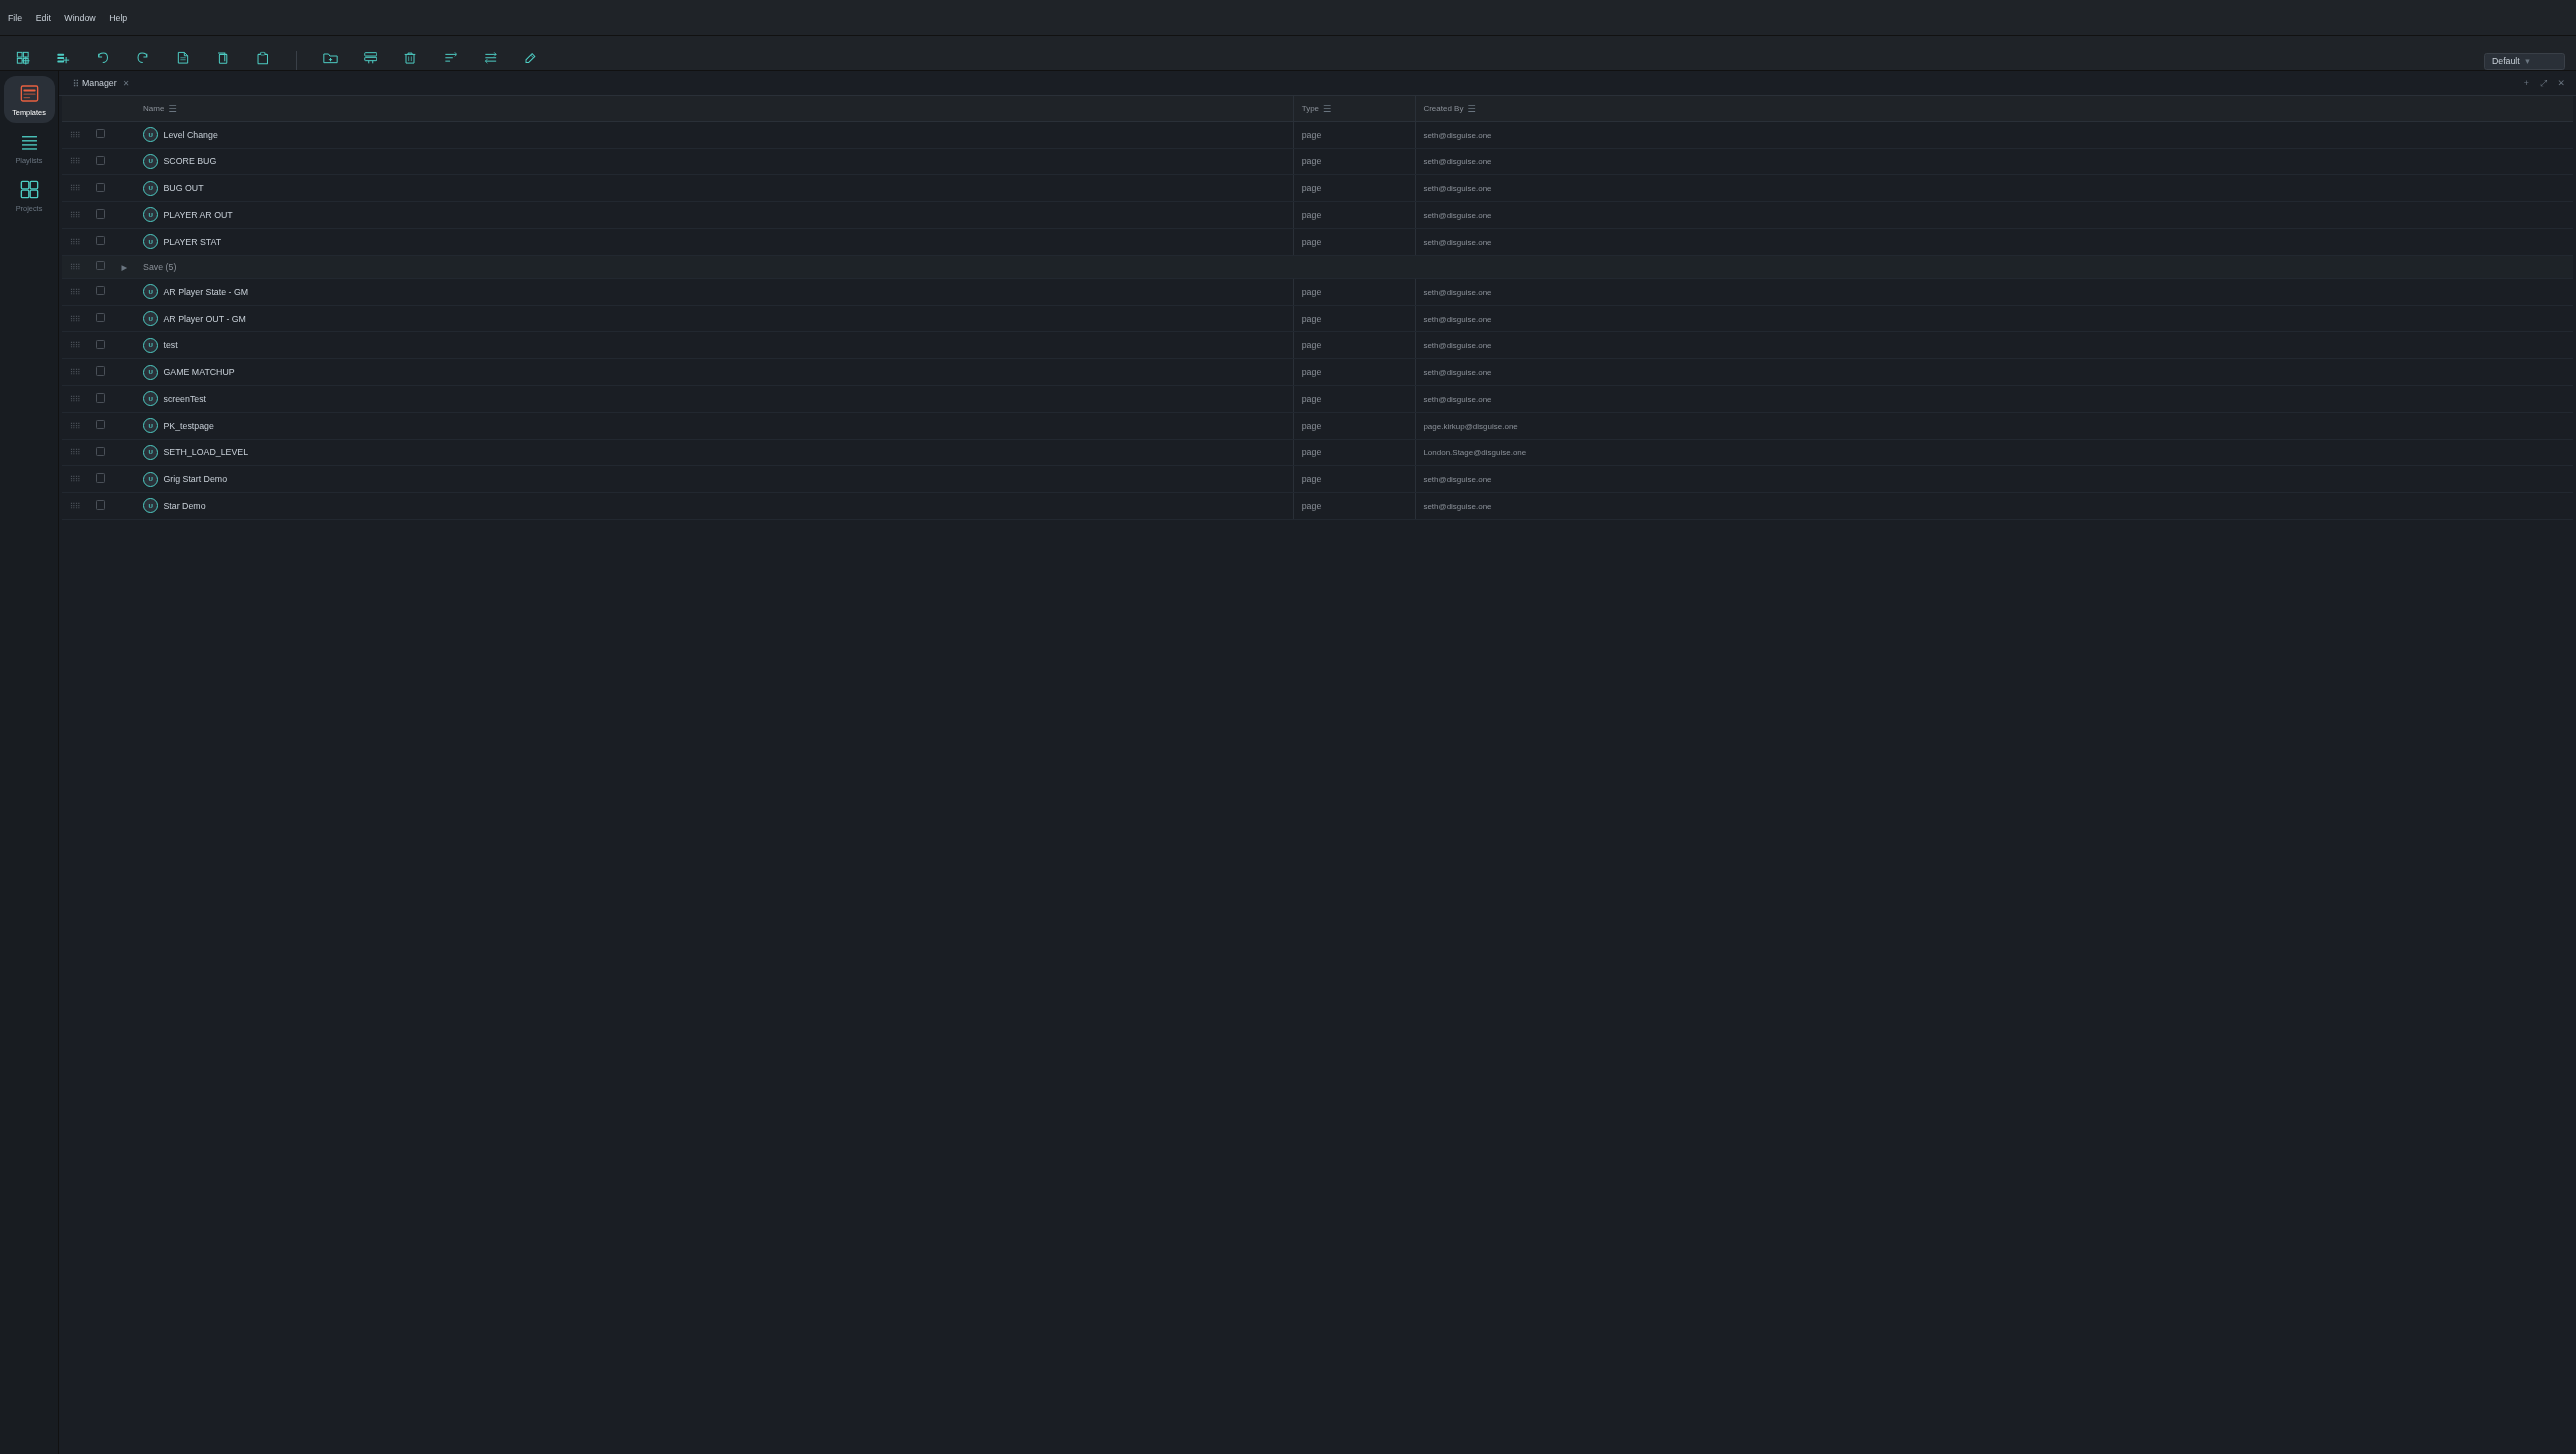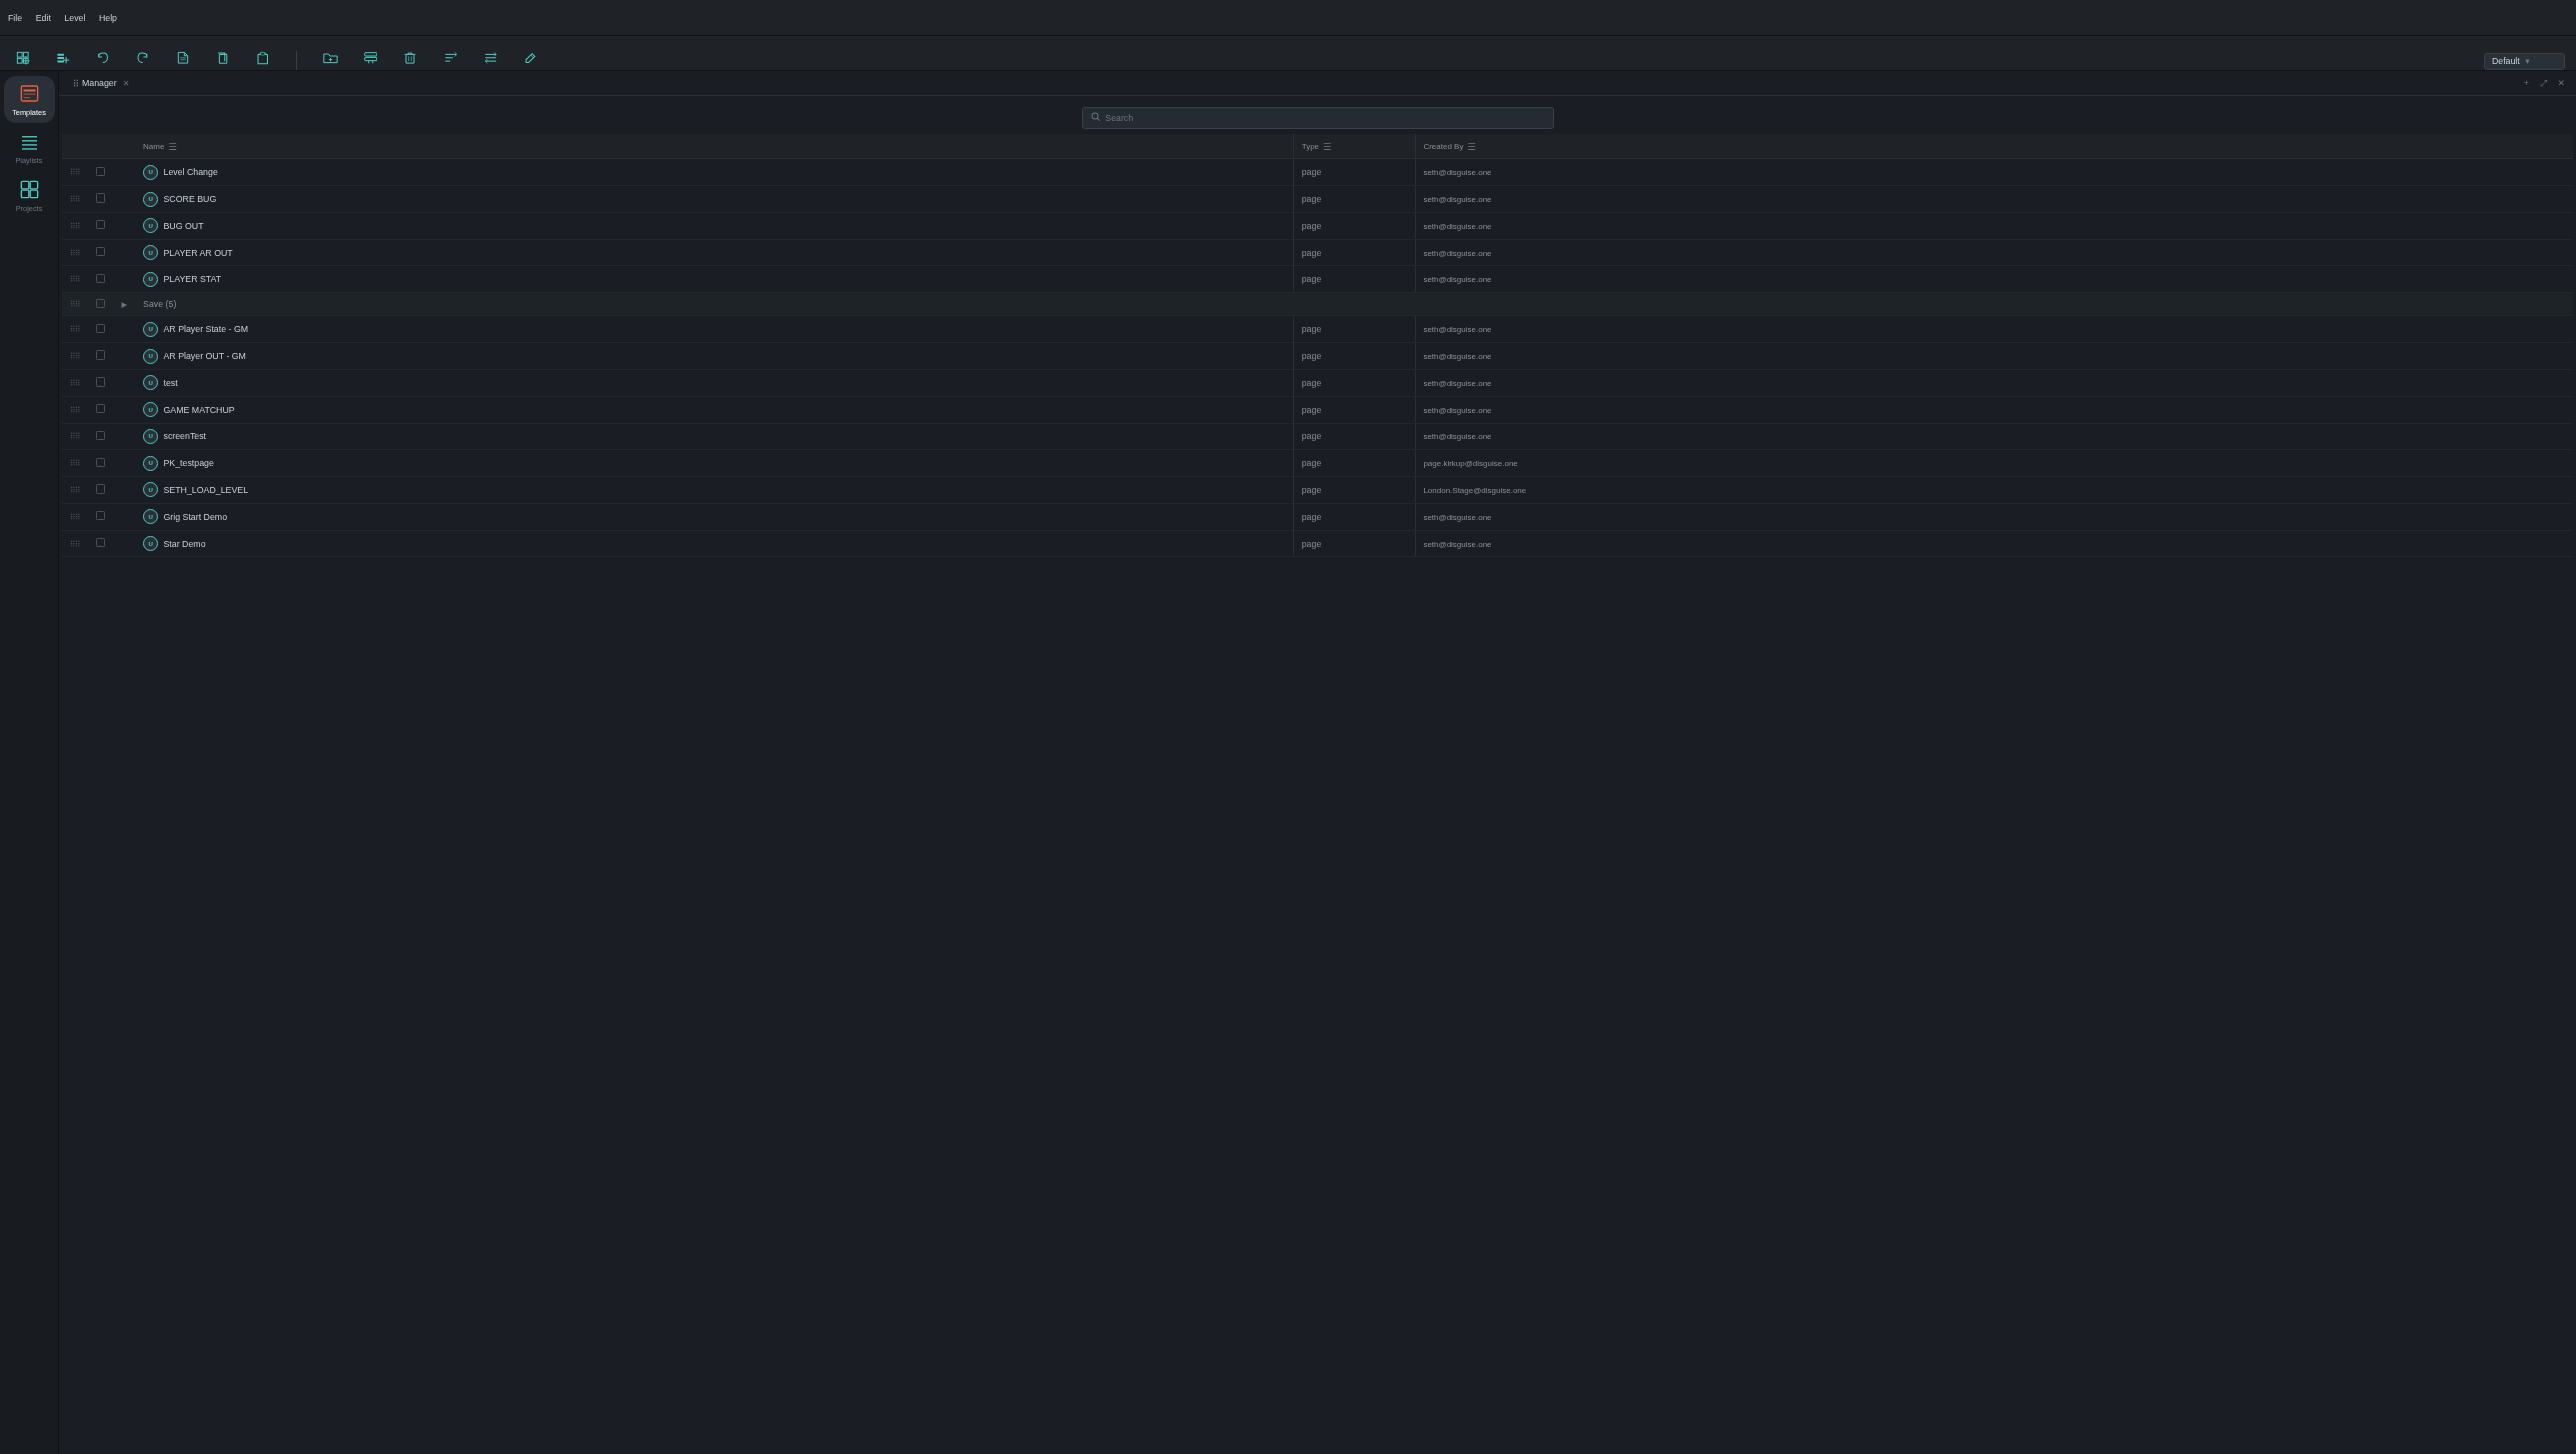--- a/index.html
+++ b/index.html
@@ -296,21 +296,21 @@
       background: #2a3038;
       padding: 0 !important;
     }
   </style>
 </head>
 <body>
 
 <div class="menu-bar">
   <span>File</span>
   <span>Edit</span>
-  <span>Level</span>
+  <span>Window</span>
   <span>Help</span>
 </div>
 
 <div class="toolbar">
 
   <button class="toolbar-btn" title="Add">
     <svg width="13.5" height="13.5" viewBox="0 0 20 20" fill="none">
       <rect x="2" y="2" width="7" height="7" stroke="#4ecdc4" stroke-width="1.5" fill="none"></rect>
       <rect x="11" y="2" width="7" height="7" stroke="#4ecdc4" stroke-width="1.5" fill="none"></rect>
       <rect x="2" y="11" width="7" height="7" stroke="#4ecdc4" stroke-width="1.5" fill="none"></rect>
@@ -462,31 +462,20 @@
         <span>Manager</span>
         <span class="panel-close">✕</span>
       </div>
       <div class="panel-actions">
         <span class="panel-action-btn">+</span>
         <span class="panel-action-btn">⤢</span>
         <span class="panel-action-btn">✕</span>
       </div>
     </div>
 
-    <div class="search-container">
-      <div class="search-box">
-        <span style="color:#6a7580;">
-          <svg width="9.4" height="9.4" viewBox="0 0 14 14" fill="none">
-            <circle cx="6" cy="6" r="4.5" stroke="#6a7580" stroke-width="1.5"></circle>
-            <line x1="9.5" y1="9.5" x2="13" y2="13" stroke="#6a7580" stroke-width="1.5"></line>
-          </svg>
-        </span>
-        <input type="text" placeholder="Search" style="">
-      </div>
-    </div>
 
     <div class="table-container">
       <table>
         <thead>
           <tr>
             <th class="col-drag"></th>
             <th class="col-check"></th>
             <th class="col-icon"></th>
             <th class="col-name">
               <div class="th-inner">

